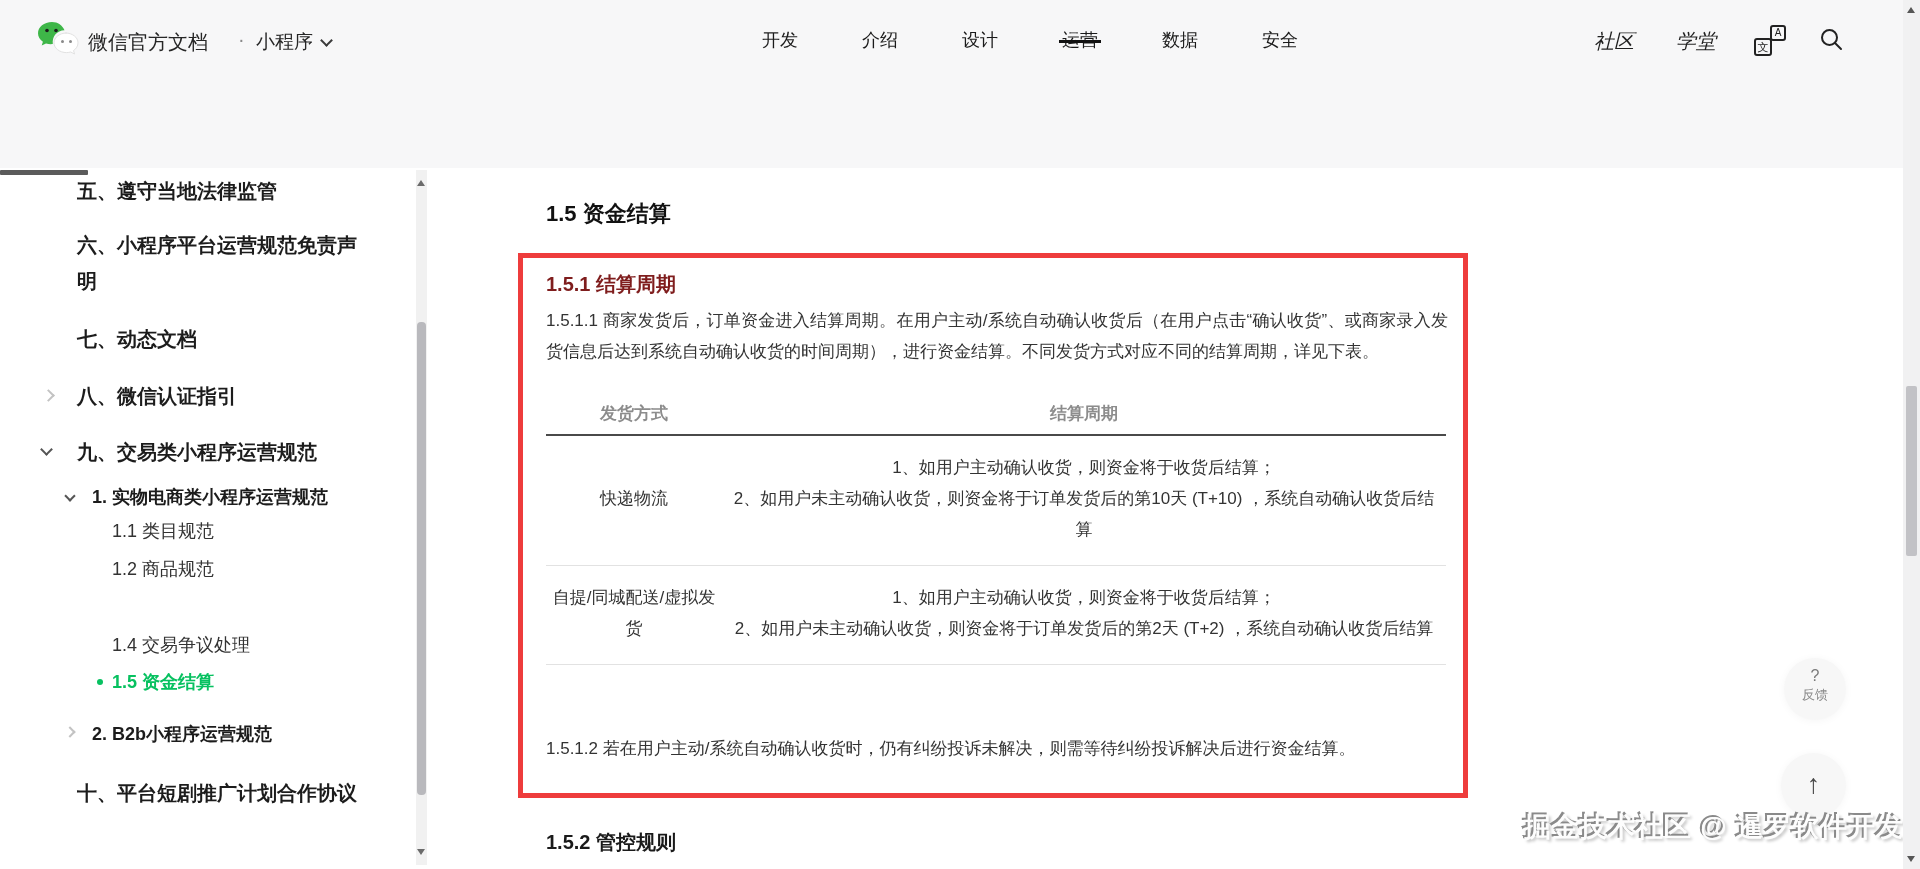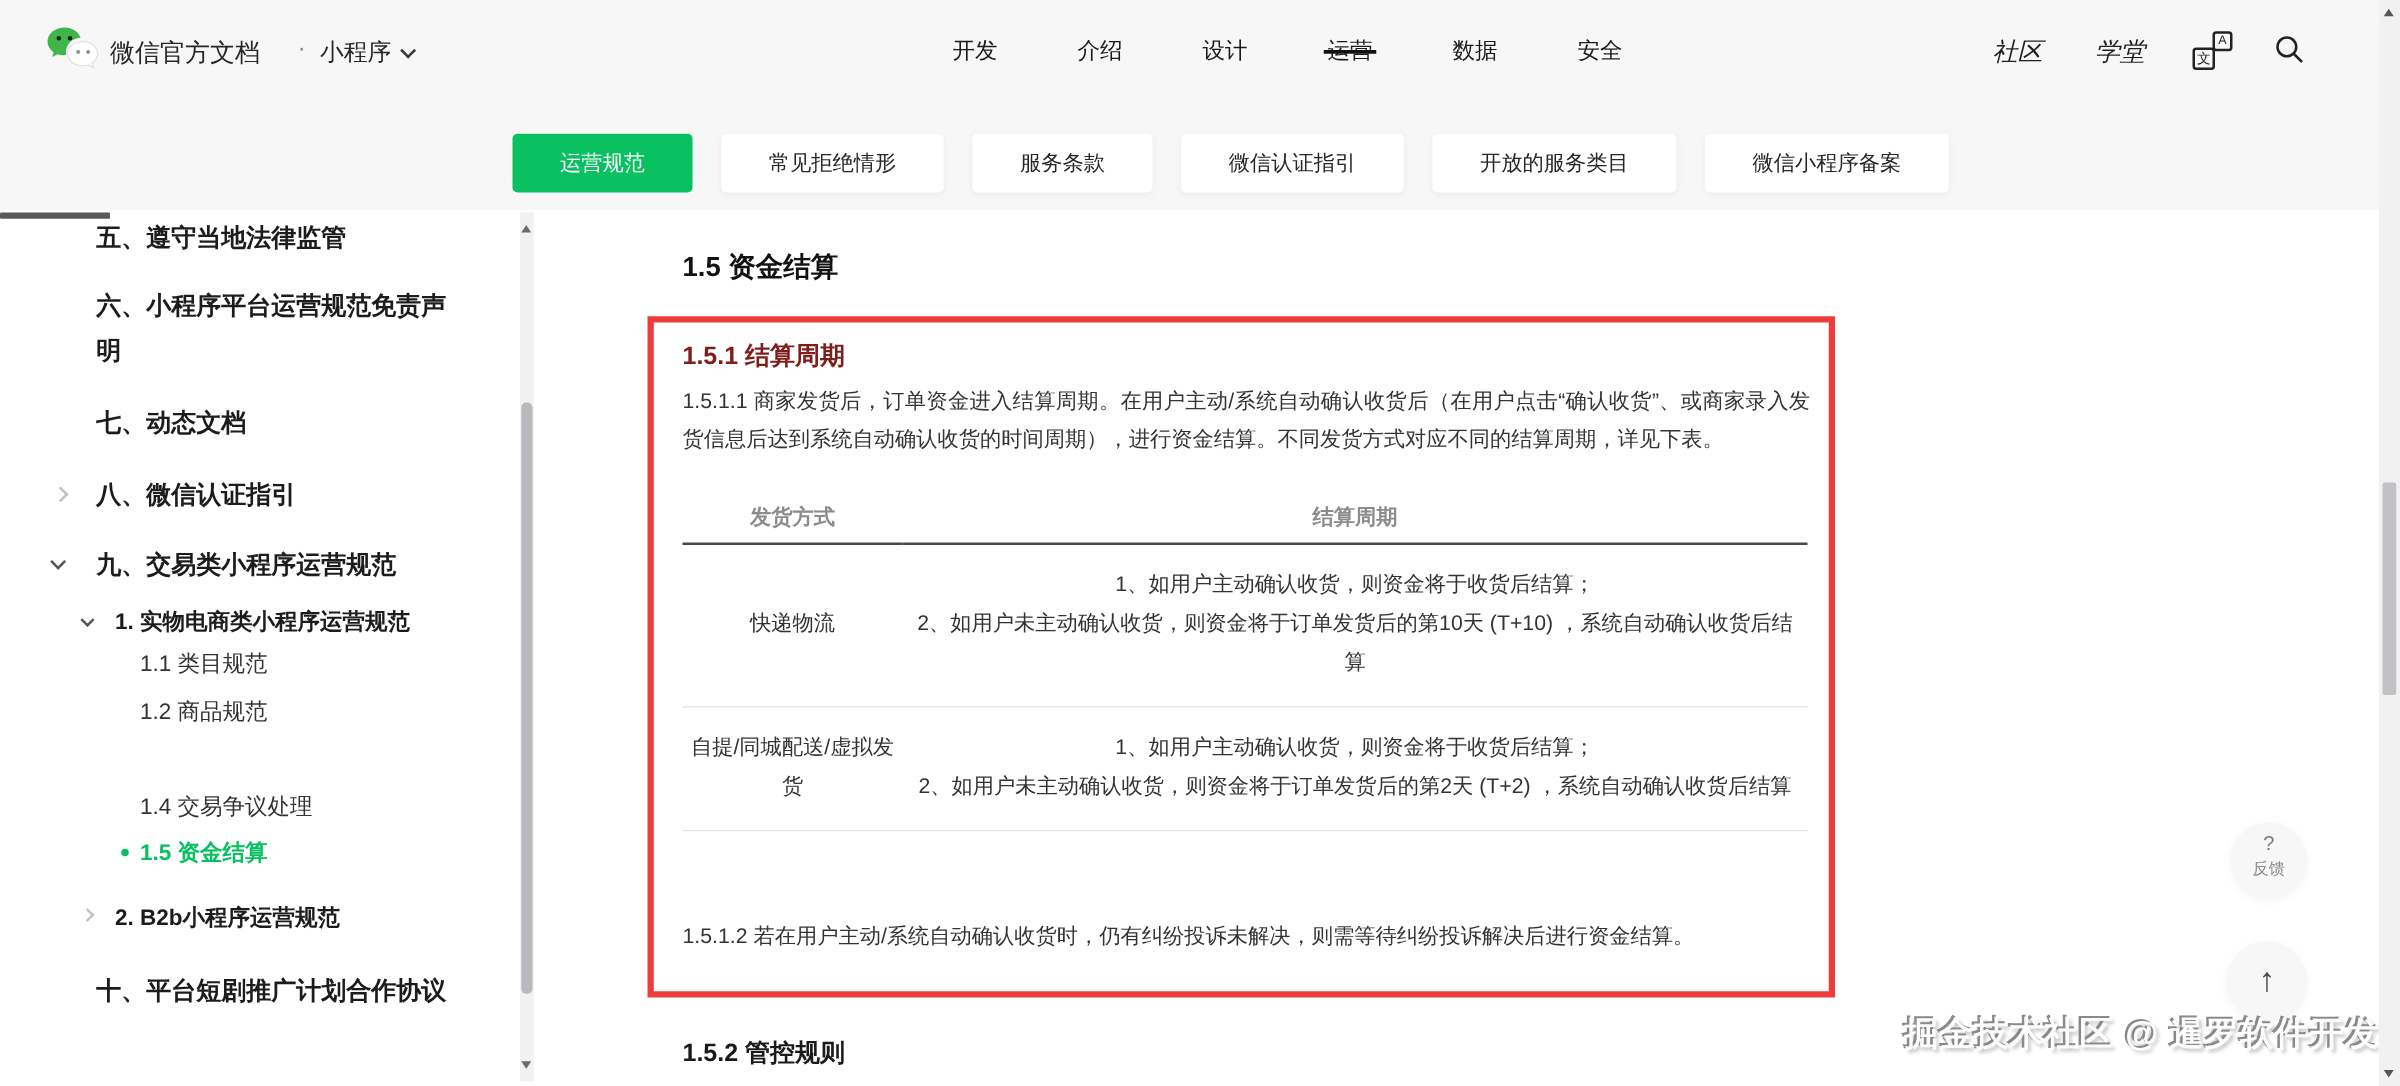--- a/index.html
+++ b/index.html
@@ -122,28 +122,20 @@
       <span class="tr-front">文</span>
     </div>
 
     <div class="search-icon">
       <svg width="28" height="28" viewBox="0 0 28 28">
         <circle cx="11.5" cy="11.5" r="7.5" fill="none" stroke="#222" stroke-width="2"></circle>
         <line x1="17" y1="17" x2="23" y2="23" stroke="#222" stroke-width="2" stroke-linecap="round"></line>
       </svg>
     </div>
 
-    <div class="tab-strip">
-      <div class="tab active">运营规范</div>
-      <div class="tab">常见拒绝情形</div>
-      <div class="tab">服务条款</div>
-      <div class="tab">微信认证指引</div>
-      <div class="tab">开放的服务类目</div>
-      <div class="tab">微信小程序备案</div>
-    </div>
   </div>
 
   <aside class="sidebar">
     <div class="clipped-item"></div>
 
     <div class="s-item lvl1" style="top:5px">五、遵守当地法律监管</div>
     <div class="s-item lvl1" style="top:59px">六、小程序平台运营规范免责声明</div>
     <div class="s-item lvl1" style="top:153px">七、动态文档</div>
 
     <i class="chev right" style="left:44px;top:223px"></i>

